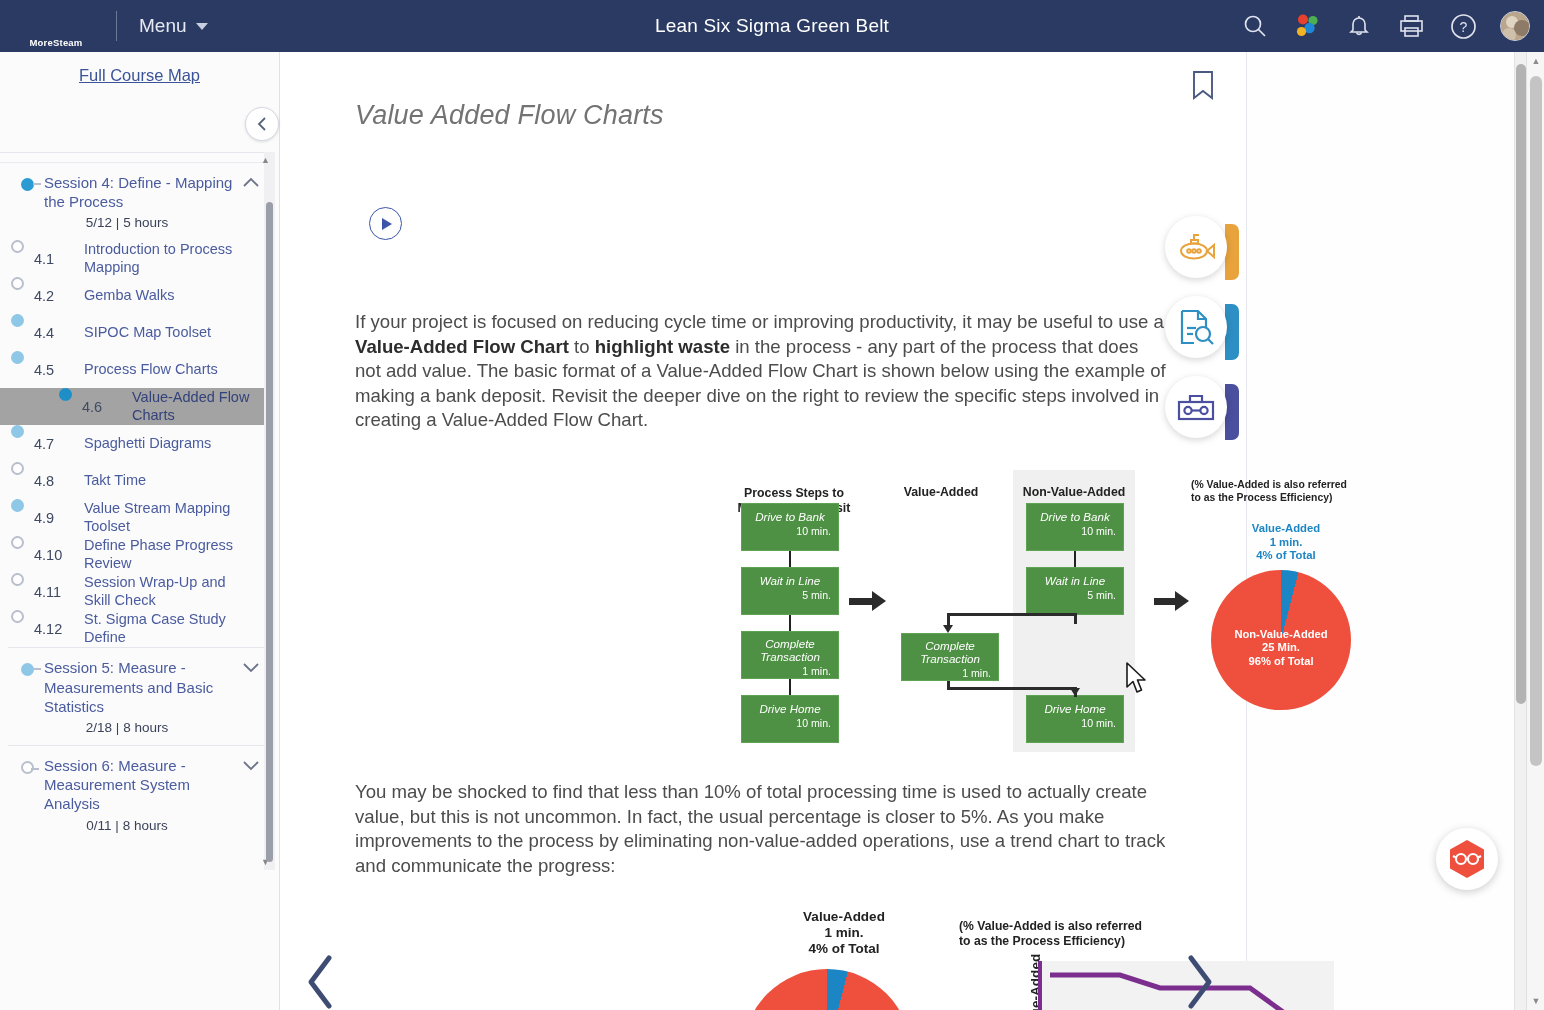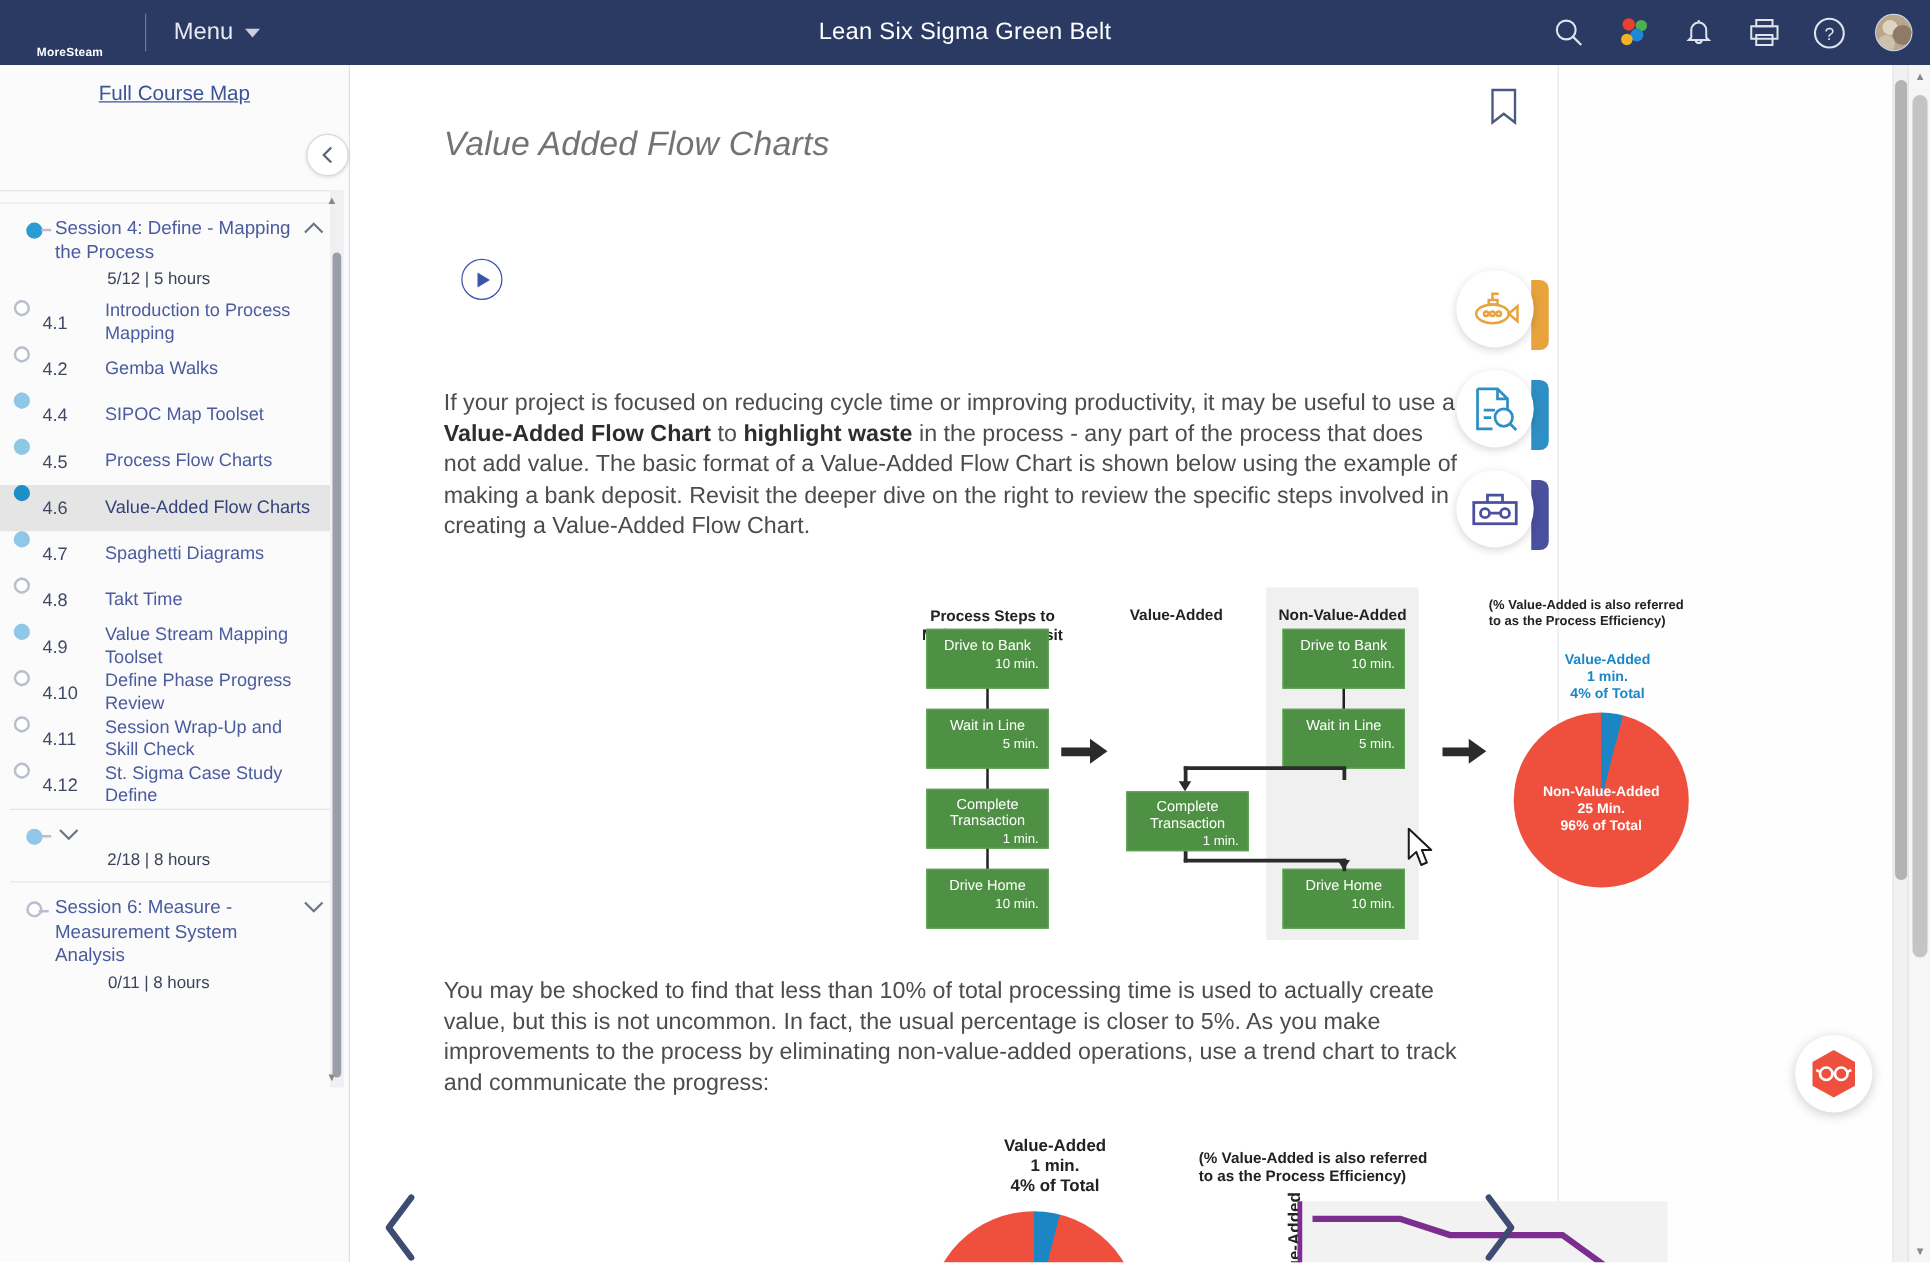--- a/index.html
+++ b/index.html
@@ -73,21 +73,21 @@
   .bullet.filled { background: #2b9bd4; }
   .bullet.half { background: #8fc8e6; }
   .bullet.open { background: #fff; border: 2px solid #b9bfcd; }
   .bullet-stem { position: absolute; right: -7px; top: 5px; width: 8px; height: 2px; background: #b9bfcd; }
   .sess-title { flex: 1; color: #4a5b9e; font-size: 15px; line-height: 1.28; }
   .chev { width: 22px; color: #6b7489; display:flex; align-items:flex-start; justify-content:center; padding-top:4px;}
   .sess-meta { text-align: center; color: #3b4358; font-size: 13.5px; padding: 2px 18px 10px 0; }
   .sess-sep { height: 1px; background: #e4e6ec; margin: 0 8px; }
 
   .topic-row { display: flex; align-items: center; min-height: 37px; cursor: pointer; position: relative; }
-  .topic-row.active { background: #e5e5e5; }
+  .topic-row.active { background: #a3a3a3; padding-left: 48px; }
   .tnode-col { width: 34px; display: flex; justify-content: center; position: relative; height: 100%; align-self: stretch; }
   .tline { position: absolute; left: 50%; top: 0; bottom: 0; width: 2px; background: #cfd3dd; transform: translateX(-50%); }
   .tdot { position: relative; z-index: 2; width: 13px; height: 13px; border-radius: 50%; align-self: center; }
   .tdot.open { background: #fff; border: 2px solid #b9bfcd; }
   .tdot.half { background: #8fc8e6; }
   .tdot.filled { background: #1e8fc6; }
   .tnum { width: 50px; color: #3e4a63; font-size: 14.5px; }
   .tlabel { flex: 1; color: #4a5b9e; font-size: 14.5px; line-height: 1.22; padding-right: 16px; }
   .topic-row.active .tlabel { color: #33427a; }
 
@@ -130,21 +130,21 @@
   .para-2 { top: 728px; }
 
   
   .figure-1 { position: absolute; left: 440px; top: 418px; width: 680px; height: 285px; }
   .fig-col-hdr { position: absolute; font-size: 12.3px; font-weight: bold; color: #222; text-align: center; line-height: 1.18; }
   .nva-band { position: absolute; left: 292px; top: 0; width: 122px; height: 282px; background: #f0f0f0; }
   .gbox {
     position: absolute; background: #4f9144; color: #fff; border: 1px solid #5da352;
     font-size: 11.6px; line-height: 1.13; padding: 6px 7px 4px 7px;
   }
-  .gbox .t { display:block; text-align: center; }
+  .gbox .t { display:block; text-align: center; font-style: italic; }
   .gbox .m { display:block; text-align: right; font-size: 10.6px; margin-top: 3px;}
   .arrow-d { position: absolute; width: 2px; background: #222; }
   .arrow-d::after {
     content:""; position:absolute; left:-4px; bottom:-7px;
     border-left: 5px solid transparent; border-right: 5px solid transparent; border-top: 8px solid #222;
   }
   .big-arrow { position: absolute; height: 7px; background: #2b2b2b; }
   .big-arrow::after {
     content:""; position:absolute; right:-13px; top:-7px;
     border-top: 10.5px solid transparent; border-bottom: 10.5px solid transparent; border-left: 14px solid #2b2b2b;
@@ -383,20 +383,21 @@
       </div>
 
       <div class="sess-sep"></div>
 
       <div class="session-head">
         <div class="sess-bullet-col">
           <span class="bullet half">
               <span class="bullet-stem"></span>
             </span>
         </div>
+        <div class="sess-title">Session 5: Measure - Measurements and Basic Statistics</div>
         <div class="chev">
           <svg width="16" height="11" viewBox="0 0 16 11" fill="none" stroke="#6b7489" stroke-width="1.8">
               <path d="M1 2 L8 9 L15 2"></path>
             </svg>
         </div>
       </div>
       <div class="sess-meta">2/18 | 8  hours</div>
 
       <div class="sess-sep"></div>
 

